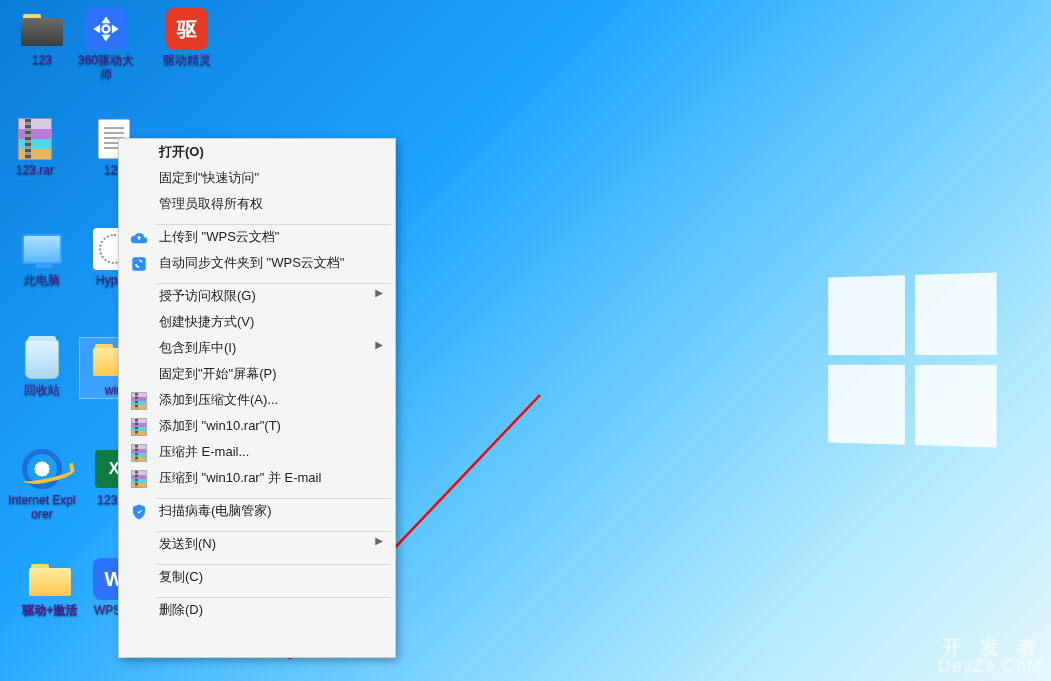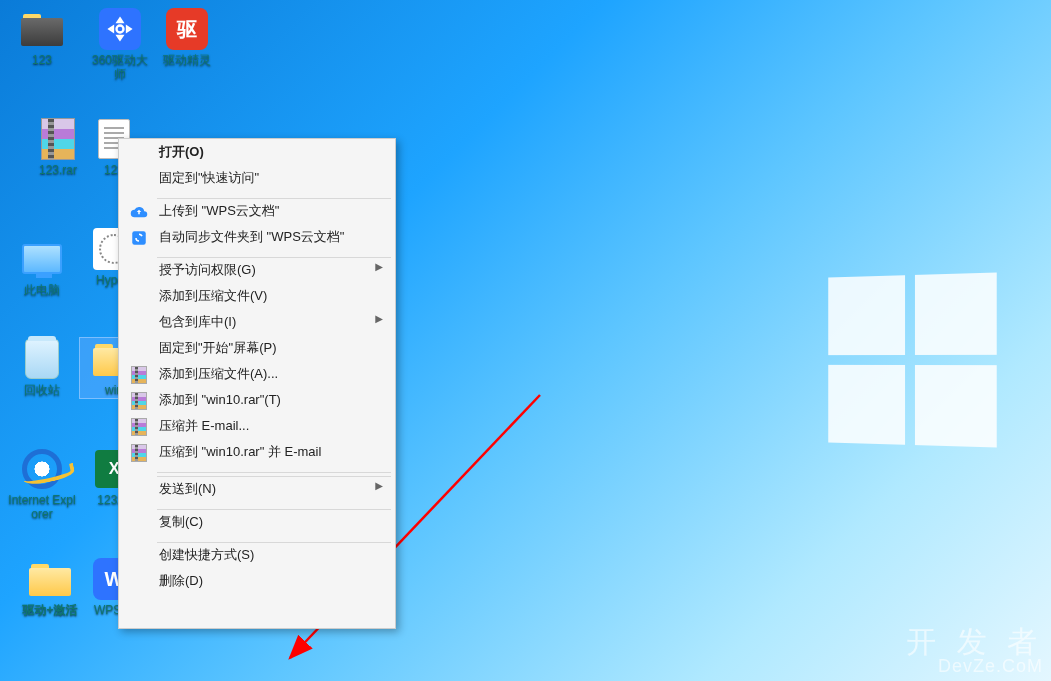--- a/index.html
+++ b/index.html
@@ -5,21 +5,21 @@
 *{margin:0;padding:0;box-sizing:border-box;font-family:"Microsoft YaHei","Segoe UI",sans-serif;-webkit-font-smoothing:antialiased;}
 html,body{width:1051px;height:681px;overflow:hidden;}
 body{
   background:linear-gradient(135deg,#0a7bd8 0%,#1ea4ff 35%,#5ec6ff 55%,#b0e9ff 80%,#e4f7ff 100%);
   position:relative;
 }
 .winlogo{position:absolute;left:825px;top:275px;width:170px;height:170px;display:grid;grid-template-columns:1fr 1fr;grid-template-rows:1fr 1fr;gap:10px;transform:perspective(400px) rotateY(-8deg);}
 .winlogo div{background:rgba(255,255,255,0.85);}
 .desktop-icon{position:absolute;width:68px;display:flex;flex-direction:column;align-items:center;gap:4px;cursor:pointer;}
 .desktop-icon .ic{width:42px;height:42px;display:flex;align-items:center;justify-content:center;}
-.desktop-icon .lbl{color:#0f766e;font-size:12px;text-align:center;text-shadow:0 1px 2px rgba(0,0,0,.7);line-height:1.15;word-break:break-all;}
+.desktop-icon .lbl{color:#4c1d95;font-size:12px;text-align:center;text-shadow:0 1px 2px rgba(0,0,0,.7);line-height:1.15;word-break:break-all;}
 .desktop-icon.selected{background:rgba(100,170,255,0.45);outline:1px solid rgba(150,200,255,0.8);}
 .ic-folder{width:42px;height:34px;position:relative;}
 .ic-folder::before{content:"";position:absolute;top:2px;left:2px;width:18px;height:8px;background:#ffd968;border-radius:2px 2px 0 0;}
 .ic-folder::after{content:"";position:absolute;top:6px;left:0;right:0;bottom:0;background:linear-gradient(#ffe9a3,#ffc94a);border-radius:2px;}
 .ic-folder-dark::after{background:linear-gradient(#6a6a6a,#3c3c3c);}
 .ic-rar{width:34px;height:42px;background:linear-gradient(#d9c7e8 0 25%,#b97bd8 25% 50%,#4fd6e8 50% 75%,#e6b45a 75% 100%);border:1px solid #999;position:relative;}
 .ic-rar::before{content:"";position:absolute;left:6px;top:0;bottom:0;width:6px;background:repeating-linear-gradient(#555 0 3px,#999 3px 6px);}
 .ic-txt{width:32px;height:40px;background:#fff;border:1px solid #bbb;border-radius:2px;position:relative;}
 .ic-txt::after{content:"";position:absolute;left:5px;right:5px;top:7px;height:2px;background:#aaa;box-shadow:0 5px 0 #aaa,0 10px 0 #aaa,0 15px 0 #aaa,0 20px 0 #aaa;}
 .ic-pc{width:40px;height:30px;border:2px solid #3aa0ff;border-radius:3px;background:linear-gradient(#aee1ff,#5cb8ff);position:relative;}
@@ -42,70 +42,70 @@
   padding:4px 2px;font-size:13px;color:#222;z-index:50;
 }
 .cm-item{display:flex;height:26px;padding:0 22px 0 38px;position:relative;cursor:default;}
 .cm-item.bold{font-weight:bold;}
 .cm-sep{height:1px;background:#d8d8d8;margin:3px 2px 3px 36px;}
 .cm-icon{position:absolute;left:8px;width:20px;height:20px;display:flex;align-items:center;justify-content:center;}
 .cm-arrow{position:absolute;right:10px;font-size:10px;color:#666;}
 .cm-cloud{color:#2e8eff;}
 .arrow-line{position:absolute;left:0;top:0;pointer-events:none;z-index:40;}
 .watermark{position:absolute;right:8px;bottom:6px;color:rgba(255,255,255,0.6);font-family:Arial;text-align:right;line-height:1;}
-.watermark .l1{font-size:30px;letter-spacing:6px;font-weight:400;}
+.watermark .l1{font-size:20px;letter-spacing:6px;font-weight:700;}
 .watermark .l2{font-size:18px;letter-spacing:1px;font-weight:300;}
 </style>
 </head>
 <body>
 
 <div class="winlogo">
   <div></div>
     <div></div>
     <div></div>
     <div></div>
 </div>
 
 <div id="desktop">
     <div class="desktop-icon" style="left: 8px; top: 8px;">
       <div class="ic">
         <div class="ic-folder ic-folder-dark"></div>
       </div>
       <div class="lbl">123</div>
     </div>
-    <div class="desktop-icon" style="left: 86px; top: 8px;">
+    <div class="desktop-icon" style="left: 72px; top: 8px;">
       <div class="ic">
         <div class="ic-app ic-360">
           <svg viewBox="0 0 24 24" fill="none" stroke="#fff" stroke-width="2">
             <circle cx="12" cy="12" r="3"></circle>
             <path d="M12 3l2 3h-4zM12 21l-2-3h4zM3 12l3-2v4zM21 12l-3 2v-4z"></path>
           </svg>
         </div>
       </div>
       <div class="lbl">360驱动大师</div>
     </div>
     <div class="desktop-icon" style="left: 153px; top: 8px;">
       <div class="ic">
         <div class="ic-app ic-qudong">驱</div>
       </div>
       <div class="lbl">驱动精灵</div>
     </div>
-    <div class="desktop-icon" style="left: 24px; top: 118px; justify-content: space-between;">
+    <div class="desktop-icon" style="left: 1px; top: 118px; justify-content: space-between;">
       <div class="ic">
         <div class="ic-rar"></div>
       </div>
       <div class="lbl">123.rar</div>
     </div>
     <div class="desktop-icon" style="left: 80px; top: 118px;">
       <div class="ic">
         <div class="ic-txt"></div>
       </div>
       <div class="lbl">123</div>
     </div>
-    <div class="desktop-icon" style="left: 8px; top: 238px;">
+    <div class="desktop-icon" style="left: 8px; top: 228px;">
       <div class="ic">
         <div class="ic-pc"></div>
       </div>
       <div class="lbl">此电脑</div>
     </div>
     <div class="desktop-icon" style="left: 80px; top: 228px;">
       <div class="ic">
         <div class="ic-hyper"></div>
       </div>
       <div class="lbl">Hyper-</div>
@@ -147,20 +147,23 @@
       <div class="lbl">WPS O</div>
     </div>
   </div>
 
 <div class="context-menu" id="cmenu">
     <div class="cm-item bold">
       <span>打开(O)</span>
     </div>
     <div class="cm-item">
       <span>固定到"快速访问"</span>
+    </div>
+    <div class="cm-item">
+      <span>管理员取得所有权</span>
     </div>
     <div class="cm-sep"></div>
     <div class="cm-item">
       <span class="cm-icon">
         <svg width="18" height="18" viewBox="0 0 24 24" class="cm-cloud">
           <path fill="#2e8eff" d="M6 19a5 5 0 010-10 7 7 0 0113 2 4 4 0 010 8H6z"></path>
           <path fill="#fff" d="M12 9l3 3h-2v3h-2v-3H9z"></path>
         </svg>
       </span>
       <span>上传到 "WPS云文档"</span>
@@ -173,21 +176,21 @@
         </svg>
       </span>
       <span>自动同步文件夹到 "WPS云文档"</span>
     </div>
     <div class="cm-sep"></div>
     <div class="cm-item">
       <span>授予访问权限(G)</span>
       <span class="cm-arrow">▶</span>
     </div>
     <div class="cm-item">
-      <span>添加到压缩文件(V)</span>
+      <span>创建快捷方式(V)</span>
     </div>
     <div class="cm-item">
       <span>包含到库中(I)</span>
       <span class="cm-arrow">▶</span>
     </div>
     <div class="cm-item">
       <span>固定到"开始"屏幕(P)</span>
     </div>
     <div class="cm-item">
       <span class="cm-icon">
@@ -215,33 +218,39 @@
     </div>
     <div class="cm-item">
       <span class="cm-icon">
         <div style="width:16px;height:18px;background:linear-gradient(#d9c7e8 0 25%,#b97bd8 25% 50%,#4fd6e8 50% 75%,#e6b45a 75% 100%);border:1px solid #aaa;position:relative">
           <div style="position:absolute;left:3px;top:0;bottom:0;width:3px;background:repeating-linear-gradient(#555 0 2px,#999 2px 4px)"></div>
         </div>
       </span>
       <span>压缩到 "win10.rar" 并 E-mail</span>
     </div>
     <div class="cm-sep"></div>
+    <div class="cm-item">
+      <span class="cm-icon">
+        <svg width="18" height="18" viewBox="0 0 24 24">
+          <path fill="#2e8eff" d="M12 2l8 3v6c0 5-3.5 9-8 11-4.5-2-8-6-8-11V5l8-3z"></path>
+          <path fill="#fff" d="M10 12l2 2 4-4-1-1-3 3-1-1z"></path>
+        </svg>
+      </span>
+      <span>扫描病毒(电脑管家)</span>
+    </div>
     <div class="cm-sep"></div>
     <div class="cm-item">
       <span>发送到(N)</span>
       <span class="cm-arrow">▶</span>
     </div>
     <div class="cm-sep"></div>
     <div class="cm-item">
       <span>复制(C)</span>
     </div>
     <div class="cm-sep"></div>
-    <div class="cm-item">
-      <span>创建快捷方式(S)</span>
-    </div>
     <div class="cm-item">
       <span>删除(D)</span>
     </div>
     <div class="cm-item"></div>
   </div>
 
 <svg class="arrow-line" width="1051" height="681">
   <defs>
     <marker id="ah" markerWidth="12" markerHeight="12" refX="9" refY="4" orient="auto">
       <path d="M0,0 L10,4 L0,8 Z" fill="#ff0000"></path>

